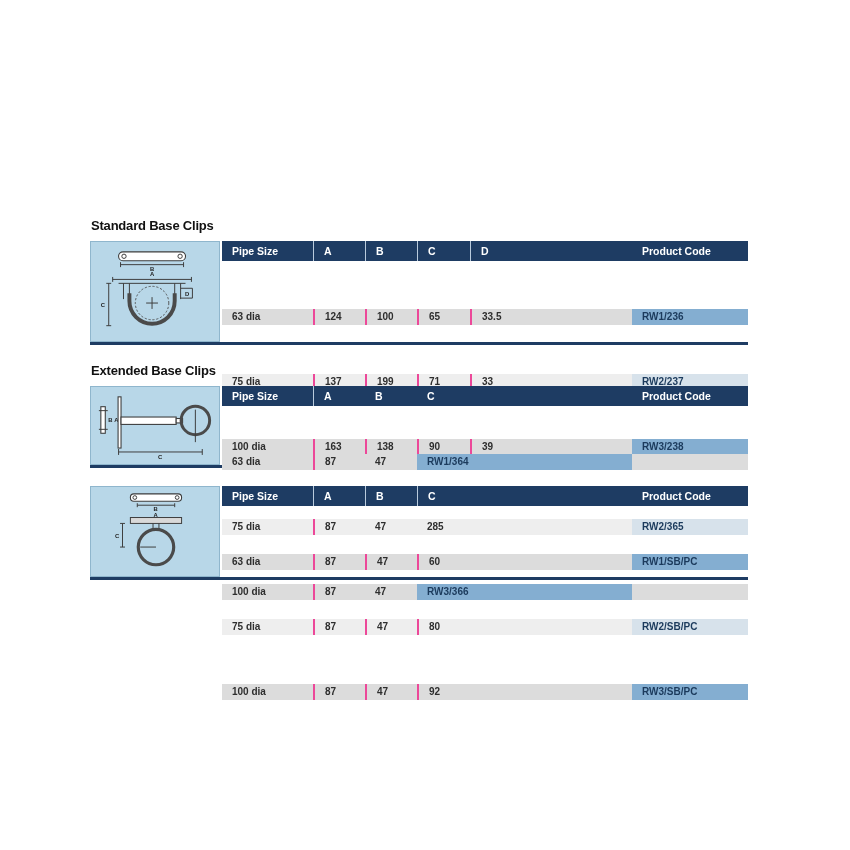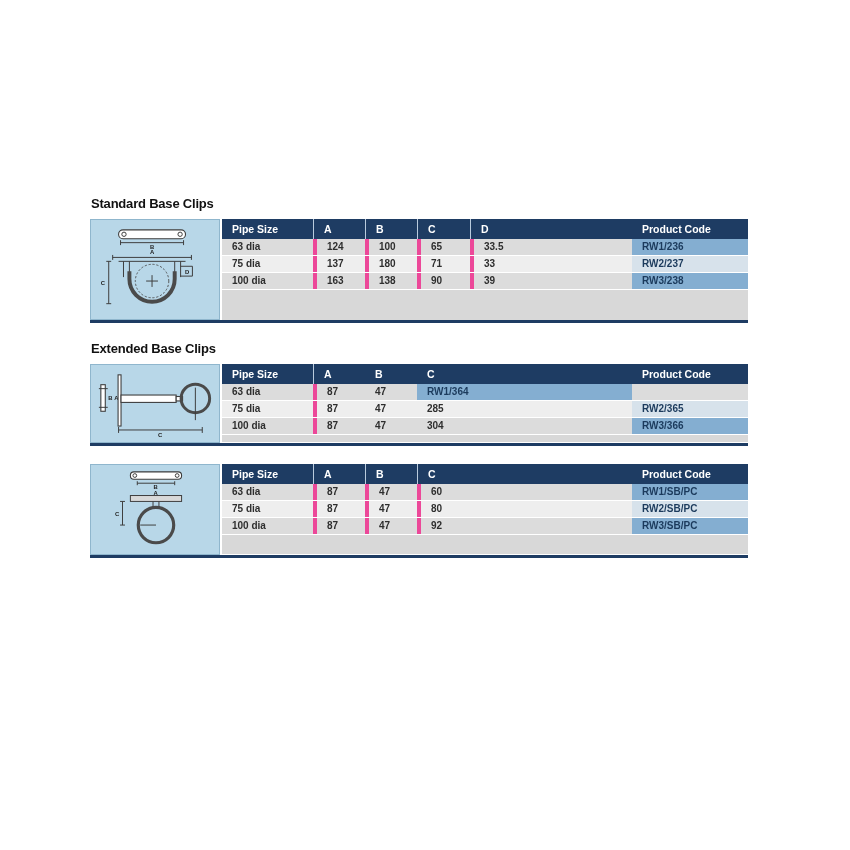--- a/index.html
+++ b/index.html
@@ -1,18 +1,18 @@
 <!DOCTYPE html>
 <html><head>
 <meta charset="utf-8">
 <style>
   * { margin:0; padding:0; box-sizing:border-box; }
   html,body { width:850px; height:850px; background:#ffffff;
               font-family:"Liberation Sans", sans-serif; }
-  #sheet { position:absolute; left:90px; top:196px; width:658px; }
+  #sheet { position:absolute; left:90px; top:218px; width:658px; }
 
   .section { margin-bottom:18px; }
   .section-title { font-size:13px; font-weight:bold; color:#111111;
                    letter-spacing:-0.2px; margin:0 0 8px 1px; }
 
   .panel { width:612px; }
   .panel-body { display:flex; gap:2px; }
   .bottom-bar { height:3px; background:#1e3c63; width:658px; }
 
   .diagram-box { flex:0 0 130px; background:#b8d7e8; border:1px solid #8fb6cd; }
@@ -26,24 +26,24 @@
   .hdr, .row { display:grid; }
   .cols6 { grid-template-columns:91px 52px 52px 53px 162px 116px; }
   .cols5 { grid-template-columns:91px 52px 52px 215px 116px; }
 
   .hdr { background:#1e3c63; height:20px; line-height:20px; flex:0 0 20px; }
   .hdr .cell { color:#ffffff; font-size:10.5px; font-weight:bold;
                padding-left:10px; white-space:nowrap; overflow:hidden; }
   .hdr .hdiv { border-left:1px solid #b9cbdd; }
 
   .row { height:17px; line-height:16px; flex:0 0 17px;
-         border-bottom:1px solid #ffffff; }
+         border-bottom:1px solid #ffffff;margin-top:48px; }
   .row .cell { font-size:10px; font-weight:bold; color:#2e2e2e;
                padding-left:10px; white-space:nowrap; overflow:hidden; }
-  .row .bdiv { border-left:4px solid #ec4899; }
+  .row .bdiv { border-left:2px solid #ec4899; }
   .row-a { background:#dcdcdc; }
   .row-b { background:#eeeeee; }
   .row .code { color:#1b3a5c; }
   .row-a .code { background:#84aed1; }
   .row-b .code { background:#d7e2eb; }
 
   .filler { flex:1 1 auto; background:#d8d8d8; }
 
   .dlabel { font-size:6px; font-weight:bold; fill:#222222;
             font-family:"Liberation Sans", sans-serif; }
@@ -110,21 +110,21 @@
             <div class="cell">63 dia</div>
             <div class="cell bdiv">124</div>
             <div class="cell bdiv">100</div>
             <div class="cell bdiv">65</div>
             <div class="cell bdiv">33.5</div>
             <div class="cell code">RW1/236</div>
           </div>
           <div class="row cols6 row-b">
             <div class="cell">75 dia</div>
             <div class="cell bdiv">137</div>
-            <div class="cell bdiv">180</div>
+            <div class="cell bdiv">199</div>
             <div class="cell bdiv">71</div>
             <div class="cell bdiv">33</div>
             <div class="cell code">RW2/237</div>
           </div>
           <div class="row cols6 row-a">
             <div class="cell">100 dia</div>
             <div class="cell bdiv">163</div>
             <div class="cell bdiv">138</div>
             <div class="cell bdiv">90</div>
             <div class="cell bdiv">39</div>
@@ -182,21 +182,20 @@
             <div class="cell">75 dia</div>
             <div class="cell bdiv">87</div>
             <div class="cell">47</div>
             <div class="cell">285</div>
             <div class="cell code">RW2/365</div>
           </div>
           <div class="row cols5 row-a">
             <div class="cell">100 dia</div>
             <div class="cell bdiv">87</div>
             <div class="cell">47</div>
-            <div class="cell">304</div>
             <div class="cell code">RW3/366</div>
           </div>
           <div class="filler"></div>
         </div>
       </div>
       <div class="bottom-bar"></div>
     </div>
   </div>
 
   <div class="section t3">

